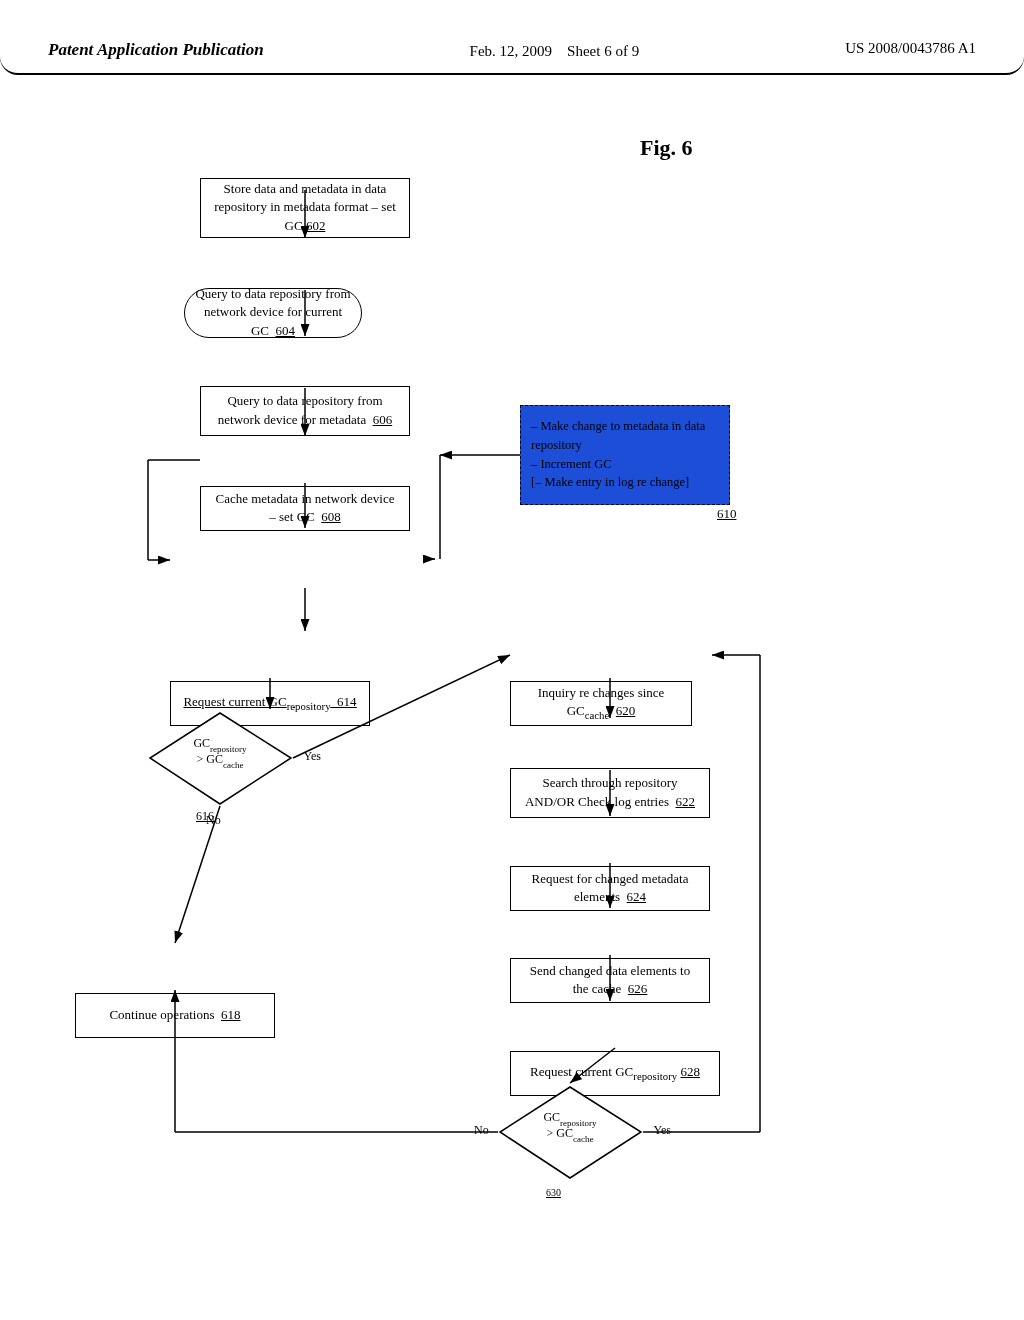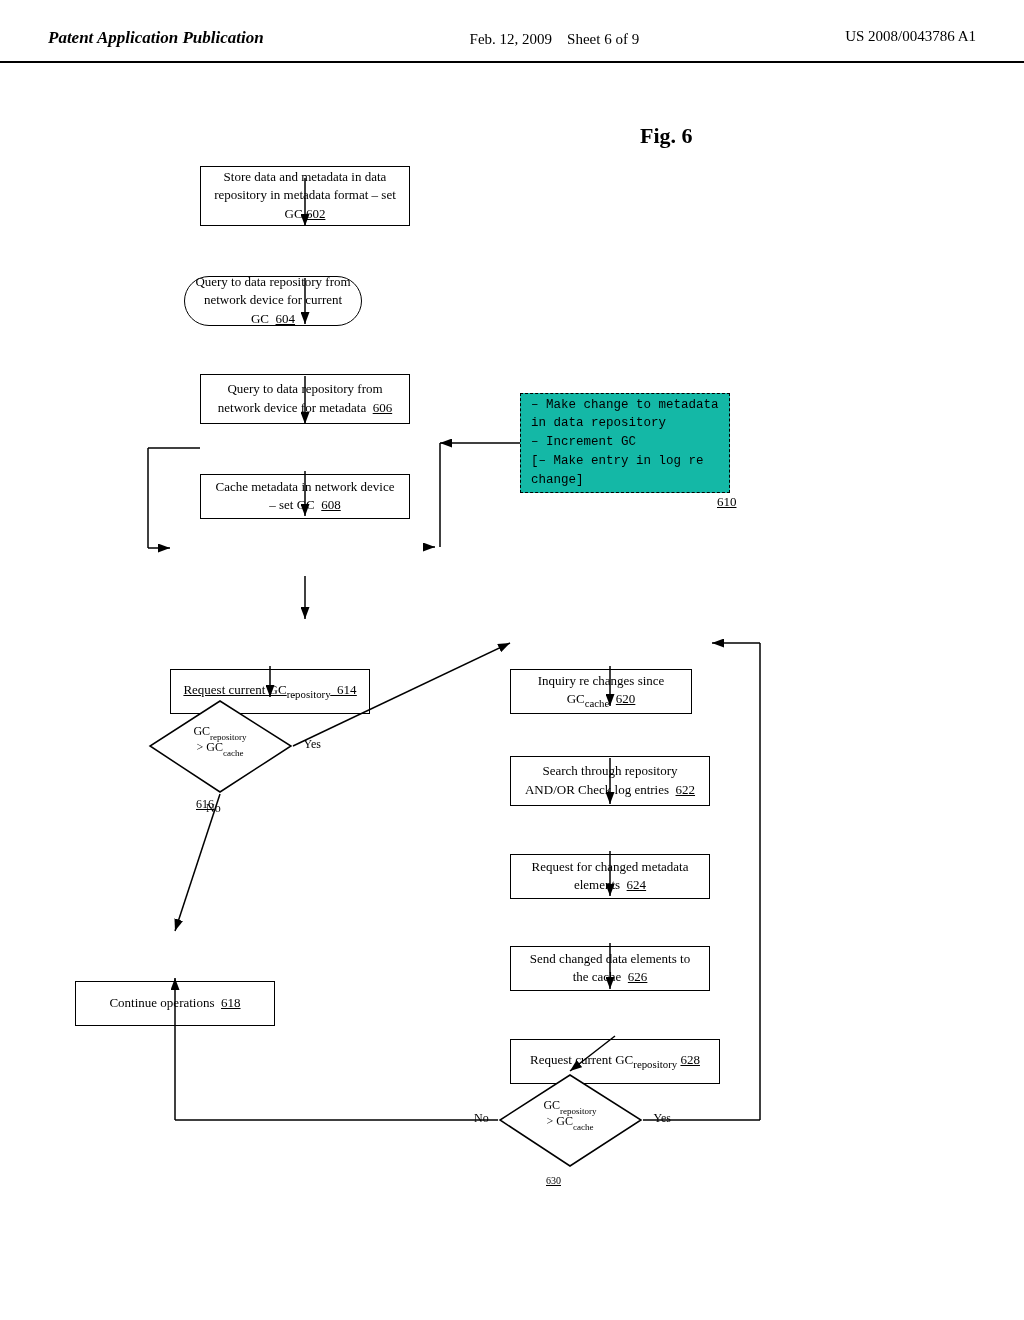--- a/index.html
+++ b/index.html
@@ -9,22 +9,23 @@
       width: 1024px;
       min-height: 1320px;
       position: relative;
       overflow-x: hidden;
     }
 
     .header {
       display: flex;
       justify-content: space-between;
       align-items: flex-start;
-      padding: 28px 48px 10px 48px;
+      padding: 40px 48px 10px 48px;
       border-bottom: 2px solid #000;
+      border-radius: 18px;
     }
 
     .header-left {
       font-weight: bold;
       font-size: 17px;
       font-style: italic;
     }
 
     .header-center {
       font-size: 15px;
@@ -54,29 +55,28 @@
       text-align: center;
       font-size: 13px;
       line-height: 1.4;
       padding: 6px 10px;
       margin-top: 48px;
     }
 
     .fc-box-dashed {
       position: absolute;
       border: 1.5px dashed #000;
-      background: #14b8a6;
+      background: #1d4ed8;
       display: flex;
       align-items: center;
       justify-content: center;
       text-align: left;
       font-size: 12.5px;
       line-height: 1.5;
       padding: 8px 10px;
-      font-family: Liberation Mono, monospace;
     }
 
     .fc-label {
       position: absolute;
       font-size: 13px;
       text-align: left;
       line-height: 1.4;
     }
 
     .fc-label-underline {

